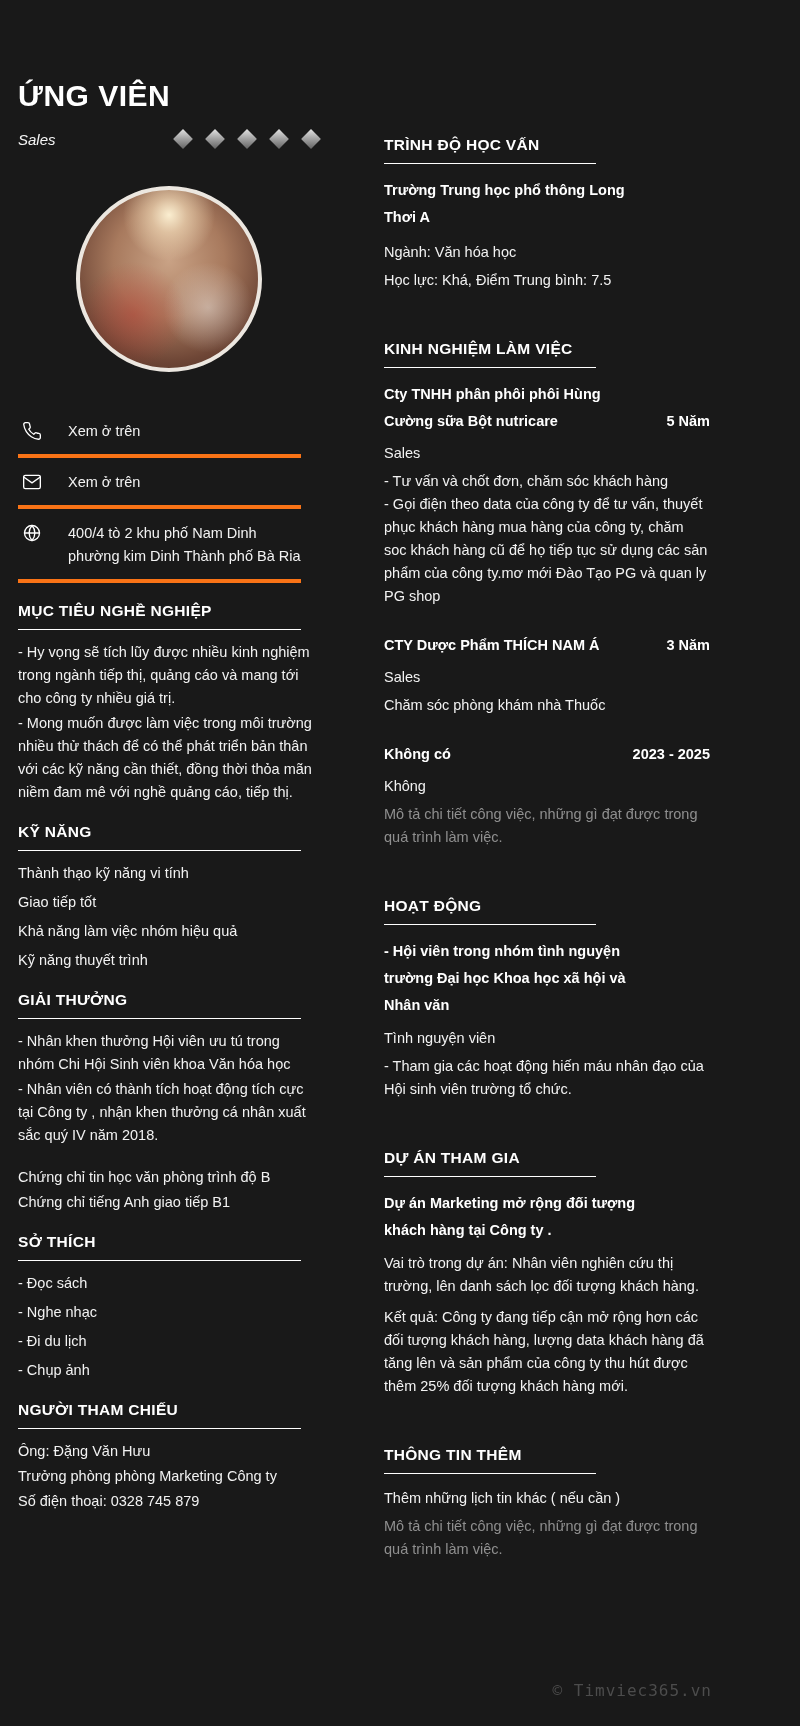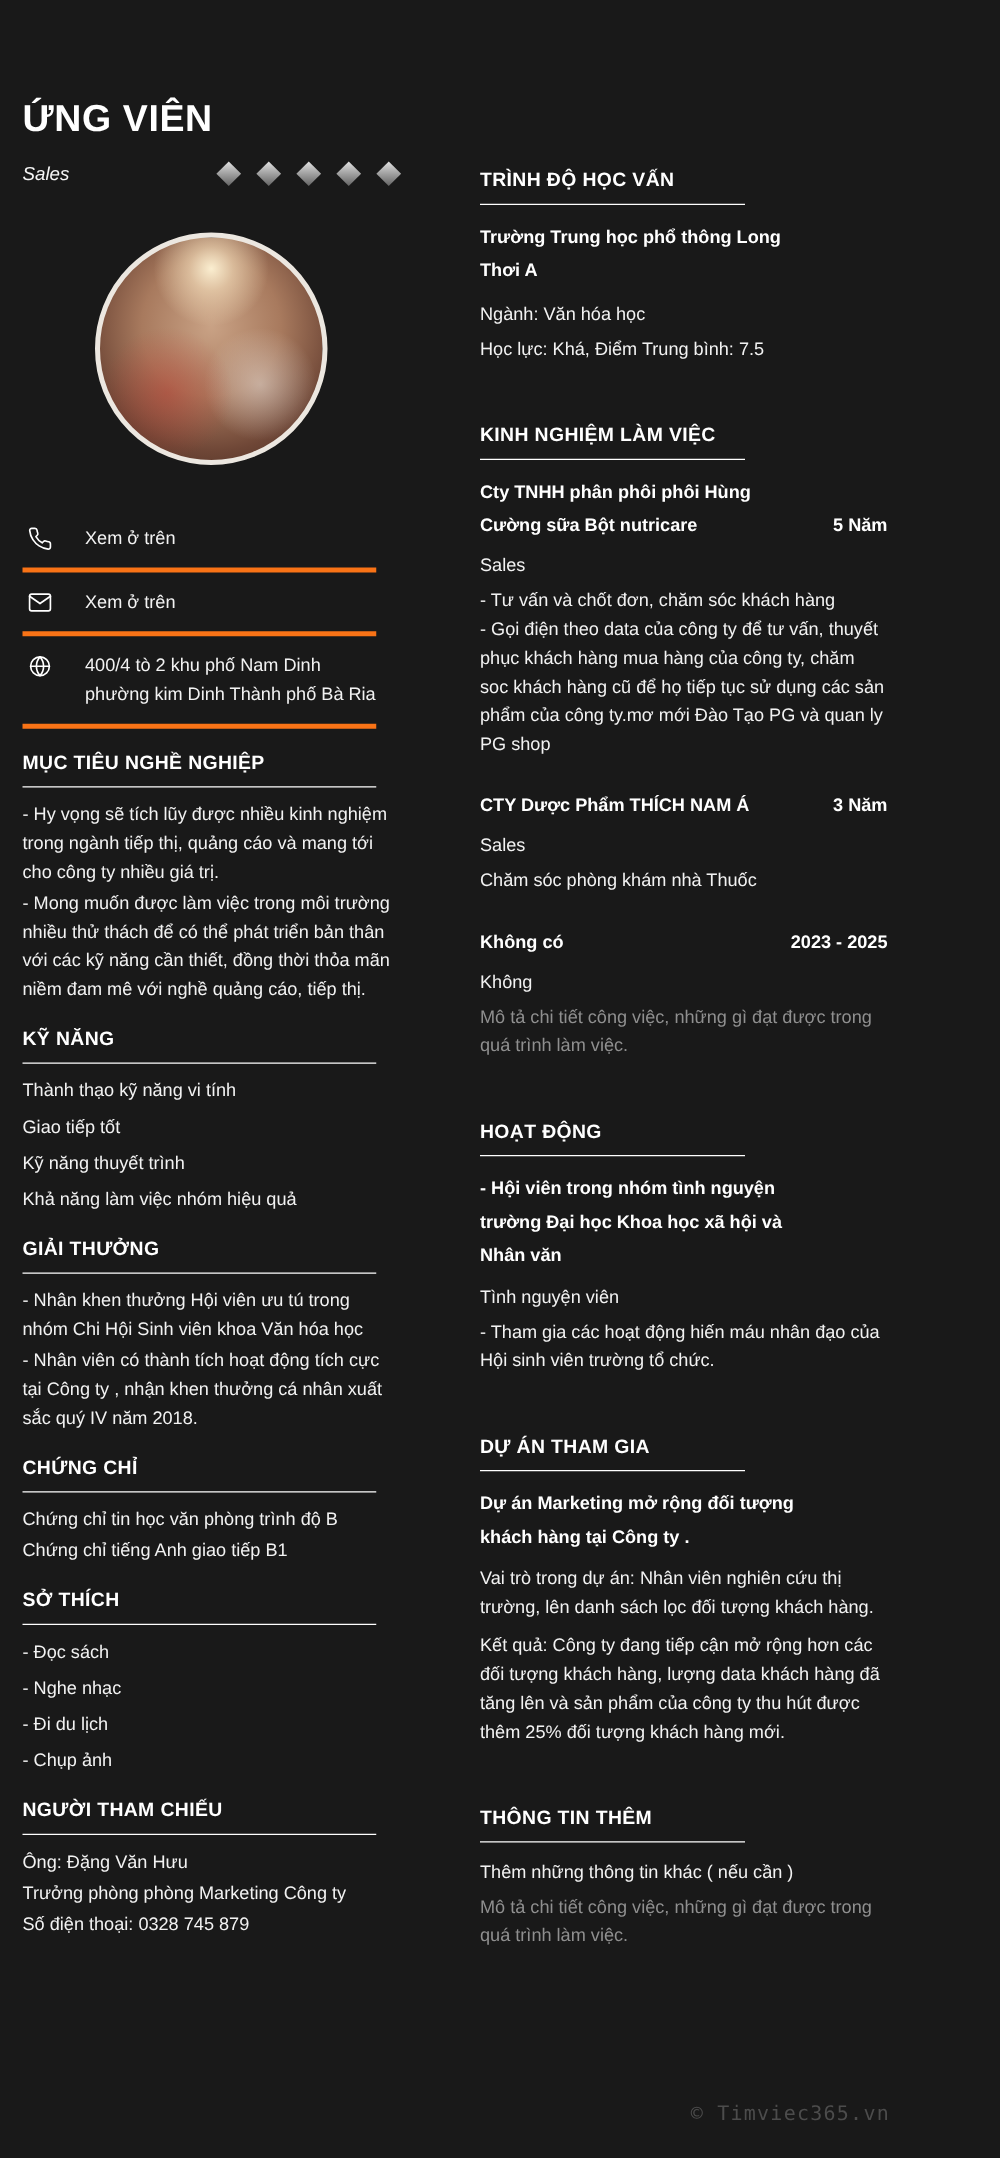--- a/index.html
+++ b/index.html
@@ -161,35 +161,34 @@
         <p>- Hy vọng sẽ tích lũy được nhiều kinh nghiệm trong ngành tiếp thị, quảng cáo và mang tới cho công ty nhiều giá trị.</p>
         <p>- Mong muốn được làm việc trong môi trường nhiều thử thách để có thể phát triển bản thân với các kỹ năng cần thiết, đồng thời thỏa mãn niềm đam mê với nghề quảng cáo, tiếp thị.</p>
       </div>
     </div>
 
     <div class="section">
       <div class="section-heading">KỸ NĂNG</div>
       <div class="section-body">
         <div class="list-item">Thành thạo kỹ năng vi tính</div>
         <div class="list-item">Giao tiếp tốt</div>
+        <div class="list-item">Khả năng làm việc nhóm hiệu quả</div>
         <div class="list-item">Kỹ năng thuyết trình</div>
-        <div class="list-item">Khả năng làm việc nhóm hiệu quả</div>
       </div>
     </div>
 
     <div class="section">
       <div class="section-heading">GIẢI THƯỞNG</div>
       <div class="section-body">
         <p>- Nhân khen thưởng Hội viên ưu tú trong nhóm Chi Hội Sinh viên khoa Văn hóa học</p>
         <p>- Nhân viên có thành tích hoạt động tích cực tại Công ty , nhận khen thưởng cá nhân xuất sắc quý IV năm 2018.</p>
       </div>
     </div>
 
     <div class="section">
-      <div class="section-heading">CHỨNG CHỈ</div>
       <div class="section-body">
         <p>Chứng chỉ tin học văn phòng trình độ B</p>
         <p>Chứng chỉ tiếng Anh giao tiếp B1</p>
       </div>
     </div>
 
     <div class="section">
       <div class="section-heading">SỞ THÍCH</div>
       <div class="section-body">
         <div class="list-item">- Đọc sách</div>
@@ -276,21 +275,21 @@
       <div class="section-body">
         <div class="proj-name">Dự án Marketing mở rộng đối tượng khách hàng tại Công ty .</div>
         <div class="proj-para">Vai trò trong dự án: Nhân viên nghiên cứu thị trường, lên danh sách lọc đối tượng khách hàng.</div>
         <div class="proj-para">Kết quả: Công ty đang tiếp cận mở rộng hơn các đối tượng khách hàng, lượng data khách hàng đã tăng lên và sản phẩm của công ty thu hút được thêm 25% đối tượng khách hàng mới.</div>
       </div>
     </div>
 
     <div class="section">
       <div class="section-heading">THÔNG TIN THÊM</div>
       <div class="section-body">
-        <div class="more-note">Thêm những thông tin khác ( nếu cần )</div>
+        <div class="more-note">Thêm những lịch tin khác ( nếu cần )</div>
         <div class="more-placeholder muted"> Mô tả chi tiết công việc, những gì đạt được trong quá trình làm việc.</div>
       </div>
     </div>
 
   </div>
 </div>
 
 <div class="watermark">© Timviec365.vn</div>
 
 </body></html>

